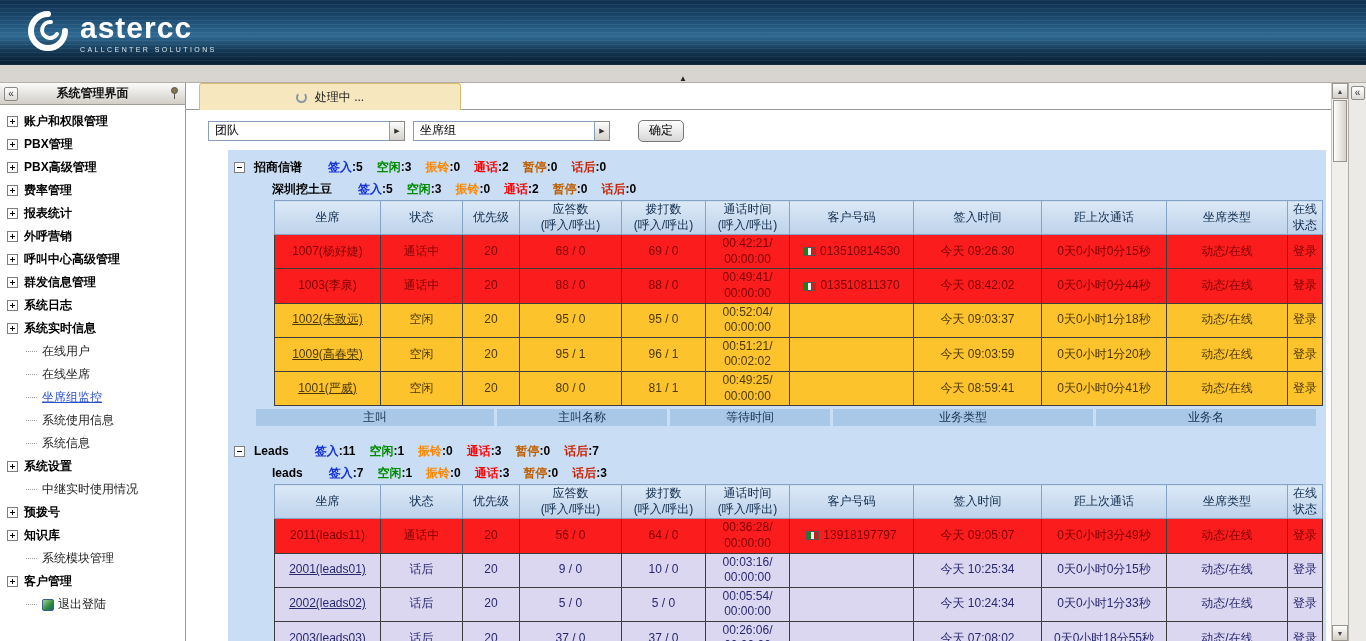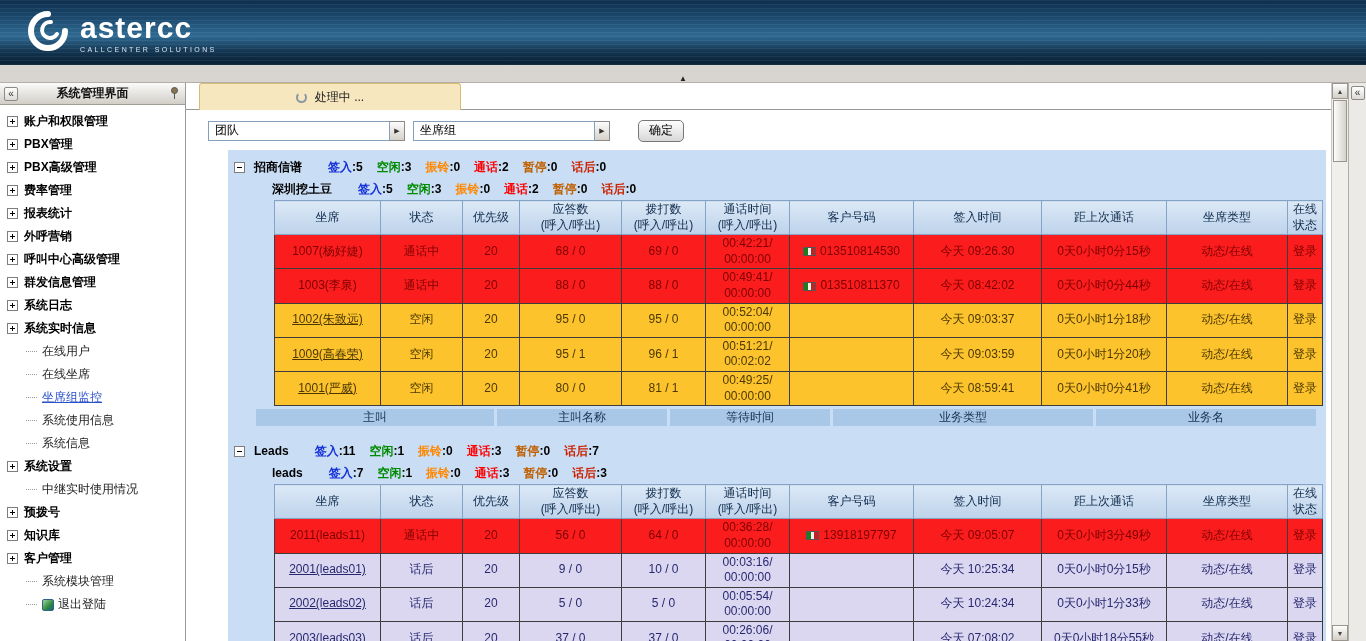--- a/index.html
+++ b/index.html
@@ -213,26 +213,26 @@
             <span class="label">中继实时使用情况</span>
           </div>
         <div class="side-item top">
             <span class="plus-box"></span>
             <span class="label">预拨号</span>
           </div>
         <div class="side-item top">
             <span class="plus-box"></span>
             <span class="label">知识库</span>
           </div>
+        <div class="side-item child">
+            <span class="label">系统模块管理</span>
+          </div>
         <div class="side-item top">
             <span class="plus-box"></span>
             <span class="label">客户管理</span>
-          </div>
-        <div class="side-item child">
-            <span class="label">系统模块管理</span>
           </div>
         <div class="side-item child">
             <span class="logout-icon"></span>
             <span class="label">退出登陆</span>
           </div>
       </div>
     </aside>
 
     <div class="main">
 

